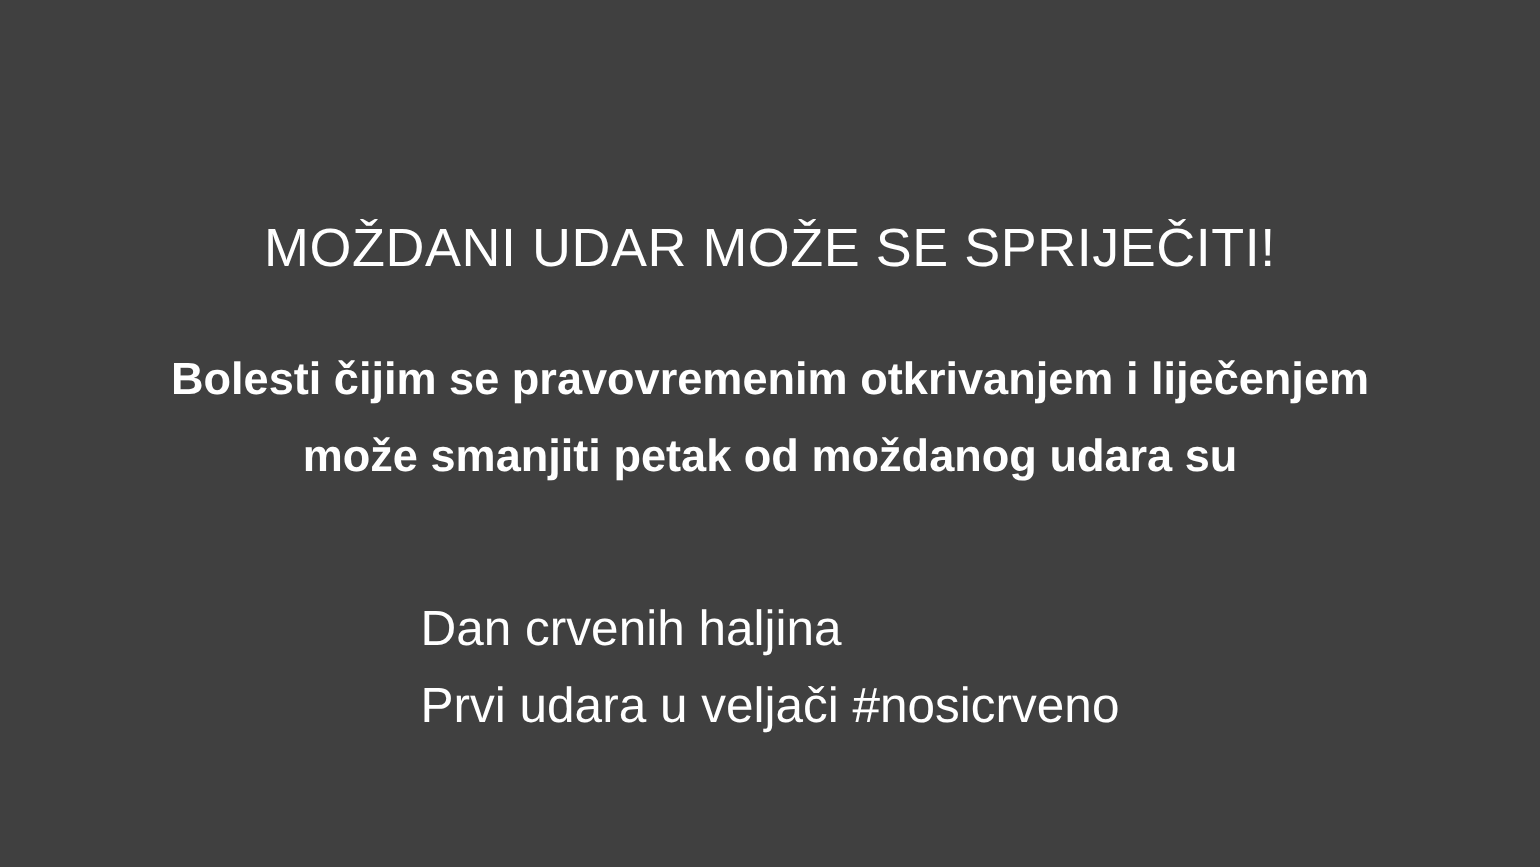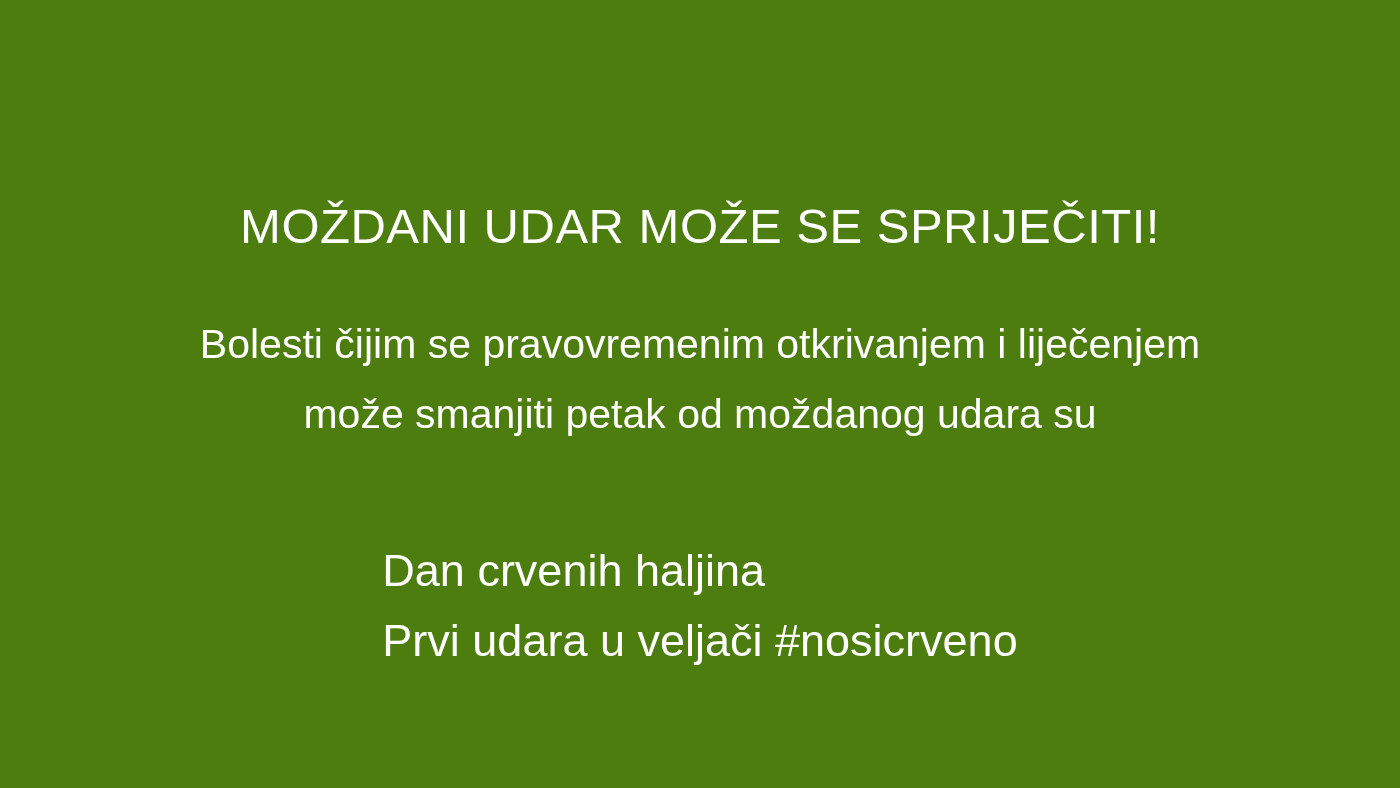--- a/index.html
+++ b/index.html
@@ -9,42 +9,42 @@
   body {
     width: 1400px;
     height: 788px;
     overflow: hidden;
     font-family: "Liberation Sans", sans-serif;
   }
   .slide {
     position: relative;
     width: 1400px;
     height: 788px;
-    background: #4d7c0f;
+    background: #404040;
     box-sizing: border-box;
     display: flex;
     flex-direction: column;
     align-items: center;
   }
   .headline {
     color: #ffffff;
     font-size: 49px;
     font-weight: 400;
     letter-spacing: 0.5px;
     line-height: 1.1;
     text-align: center;
     margin-top: 200px;
     white-space: nowrap;
   }
   .body-block {
     margin-top: 22px;
     text-align: center;
     color: #ffffff;
     font-size: 41px;
-    font-weight: 400;
+    font-weight: 700;
     line-height: 1.72;
     white-space: nowrap;
   }
   .body-line {
     display: block;
   }
   .footer-block {
     margin-top: 86px;
     text-align: left;
     color: #ffffff;

